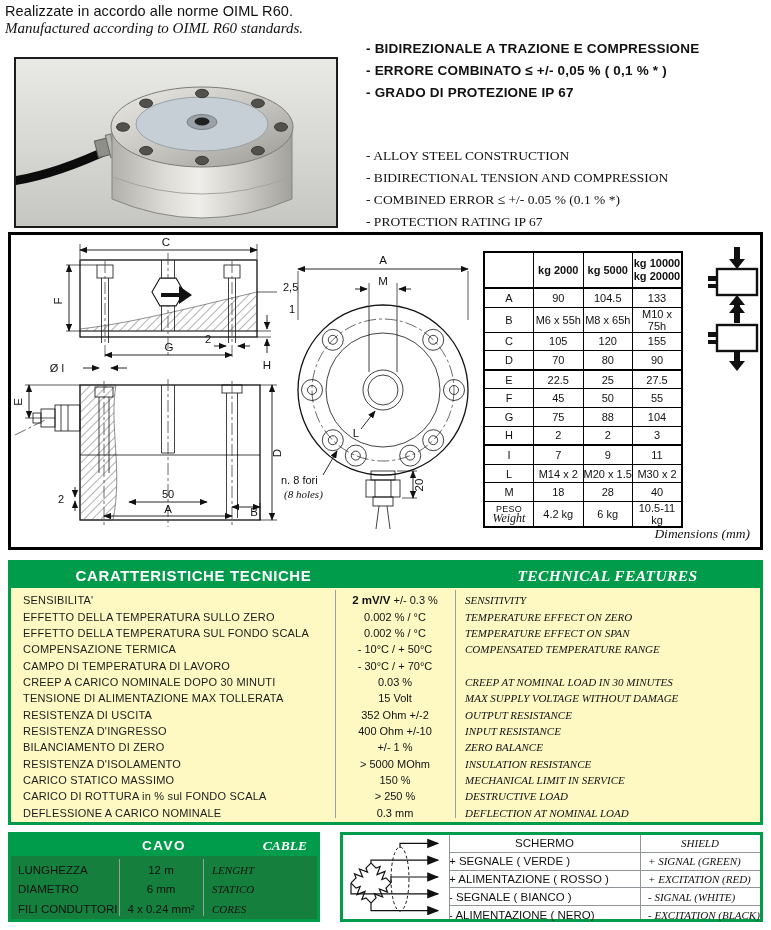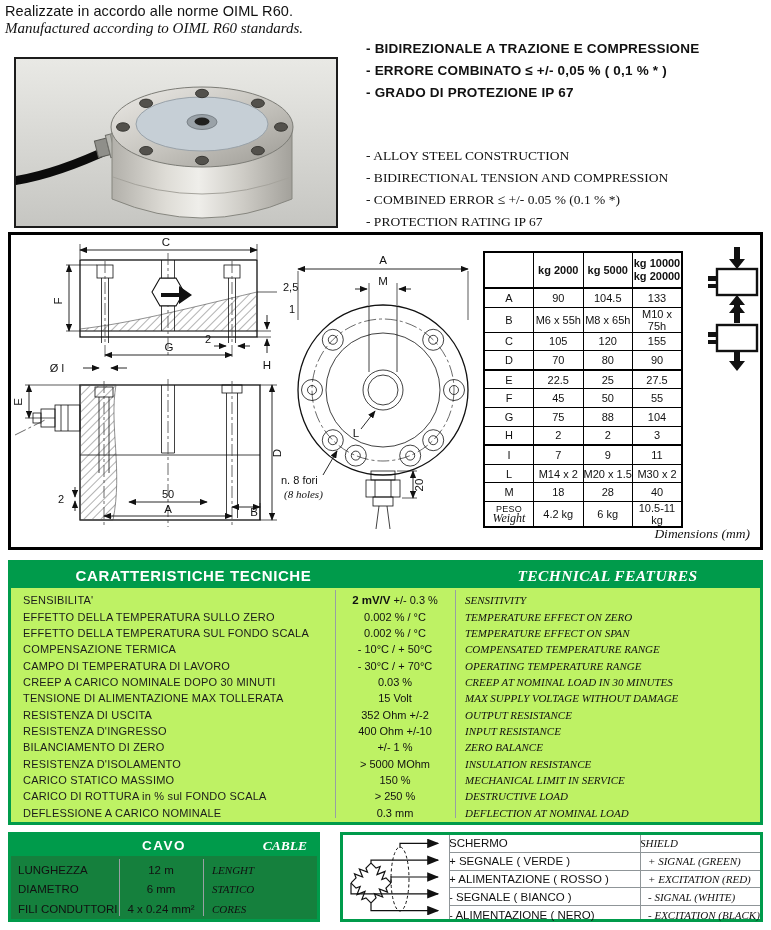--- a/index.html
+++ b/index.html
@@ -34,21 +34,21 @@
   #dimTable{position:absolute;left:472px;top:16px;width:200px;border-collapse:collapse;
             table-layout:fixed;font-size:11px;background:#fff;border:2px solid #000}
   #dimTable th,#dimTable td{border:1px solid #000;text-align:center;padding:0;overflow:hidden}
   #dimTable thead th{font-weight:bold;height:34px;white-space:pre-line;line-height:13px;border-bottom:2px solid #000}
   #dimTable tbody td,#dimTable tbody th{height:17.6px;font-weight:normal}
   #dimTable tr.thick td,#dimTable tr.thick th{border-bottom:2px solid #000}
   .peso-it{display:block;font-size:9px;line-height:9px;margin-top:1px;letter-spacing:.3px}
   .peso-en{display:block;font-size:12px;line-height:9px;font-family:"Liberation Serif",serif;font-style:italic}
 
   
-  #specsBox{left:8px;top:560px;width:749px;height:259px;border:3px solid #009B4B;background:#bef264}
+  #specsBox{left:8px;top:560px;width:749px;height:259px;border:3px solid #009B4B;background:#fef9c3}
   .specs-header{position:absolute;left:0;top:0;right:0;height:25px;background:#009B4B}
   #specsTitleIt{position:absolute;left:0;top:0;width:365px;text-align:center;color:#fff;
                 font-weight:bold;font-size:15px;line-height:25px;letter-spacing:.6px}
   #specsTitleEn{position:absolute;left:444px;right:0;top:0;text-align:center;color:#fff;
                 font-weight:bold;font-style:italic;font-family:"Liberation Serif",serif;
                 font-size:15.5px;line-height:25px;letter-spacing:.4px}
   #specsBody{position:absolute;left:0;right:0;top:29px}
   .spec-row{display:grid;grid-template-columns:324px 120px 1fr;height:16.35px;align-items:center}
   .sp-it{padding-left:12px;font-size:11px;white-space:nowrap;letter-spacing:.2px;color:#1b1b1b}
   .sp-val{text-align:center;font-size:11px;white-space:nowrap}
@@ -74,21 +74,21 @@
   
   #wireBox{left:340px;top:832px;width:417px;height:84px;border:3px solid #009B4B;background:#fff}
   #wireSvg{position:absolute;left:0;top:0}
   #wireBody{position:absolute;left:106px;top:0;right:0;bottom:0}
   .wire-row{display:grid;grid-template-columns:191px 1fr;height:16.8px;align-items:center;
             border-bottom:1px solid #8f9598}
   .wire-row:last-child{border-bottom:none}
   .wr-it{padding-left:0;font-size:11.5px;white-space:nowrap}
   .wr-en{padding-left:8px;font-family:"Liberation Serif",serif;font-style:italic;
          font-size:11px;white-space:nowrap}
-  .wr-center{text-align:left;padding:0}
+  .wr-center{text-align:center;padding:0}
   .wire-div{position:absolute;top:0;bottom:0;width:1px;background:#8f9598}
 
   
   .ln{stroke:#111;stroke-width:1.3;fill:none}
   .tn{stroke:#111;stroke-width:.8;fill:none}
   .cl{stroke:#444;stroke-width:.8;stroke-dasharray:12 3 3 3;fill:none}
   .ext{stroke:#111;stroke-width:.7;fill:none}
   .dim{stroke:#111;stroke-width:.9;fill:none}
   text.dl{font-size:11.5px;fill:#111;font-family:"Liberation Sans",sans-serif}
   text.dls{font-size:11px;fill:#111;font-family:"Liberation Sans",sans-serif}
@@ -462,21 +462,20 @@
         <span class="sp-en">TEMPERATURE EFFECT ON SPAN</span>
       </div>
       <div class="spec-row">
         <span class="sp-it">COMPENSAZIONE TERMICA</span>
         <span class="sp-val">- 10°C / +  50°C</span>
         <span class="sp-en">COMPENSATED TEMPERATURE RANGE</span>
       </div>
       <div class="spec-row">
         <span class="sp-it">CAMPO DI TEMPERATURA DI LAVORO</span>
         <span class="sp-val">- 30°C / +  70°C</span>
-        <span class="sp-en">OPERATING TEMPERATURE RANGE</span>
       </div>
       <div class="spec-row">
         <span class="sp-it">CREEP A CARICO NOMINALE DOPO 30 MINUTI</span>
         <span class="sp-val">0.03 %</span>
         <span class="sp-en">CREEP AT NOMINAL LOAD IN 30 MINUTES</span>
       </div>
       <div class="spec-row">
         <span class="sp-it">TENSIONE DI ALIMENTAZIONE MAX TOLLERATA</span>
         <span class="sp-val">15 Volt</span>
         <span class="sp-en">MAX SUPPLY VOLTAGE WITHOUT DAMAGE</span>

